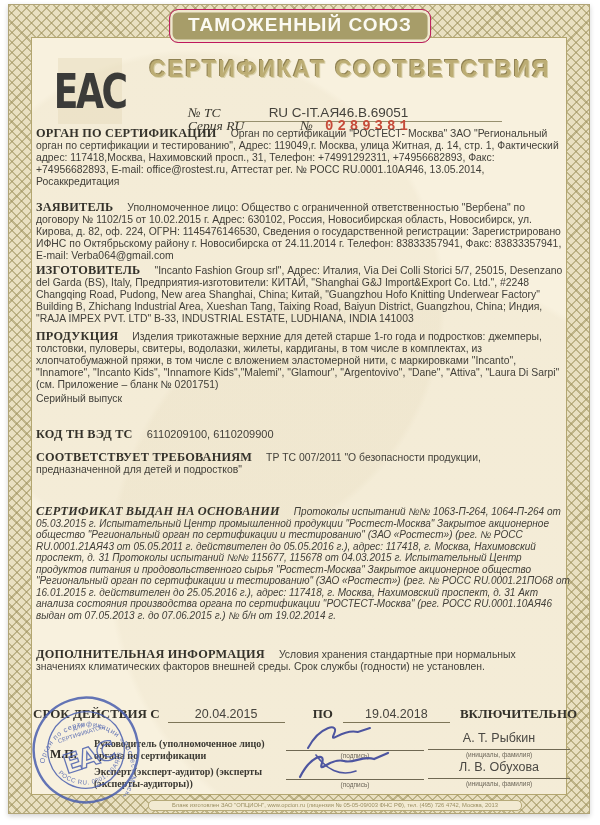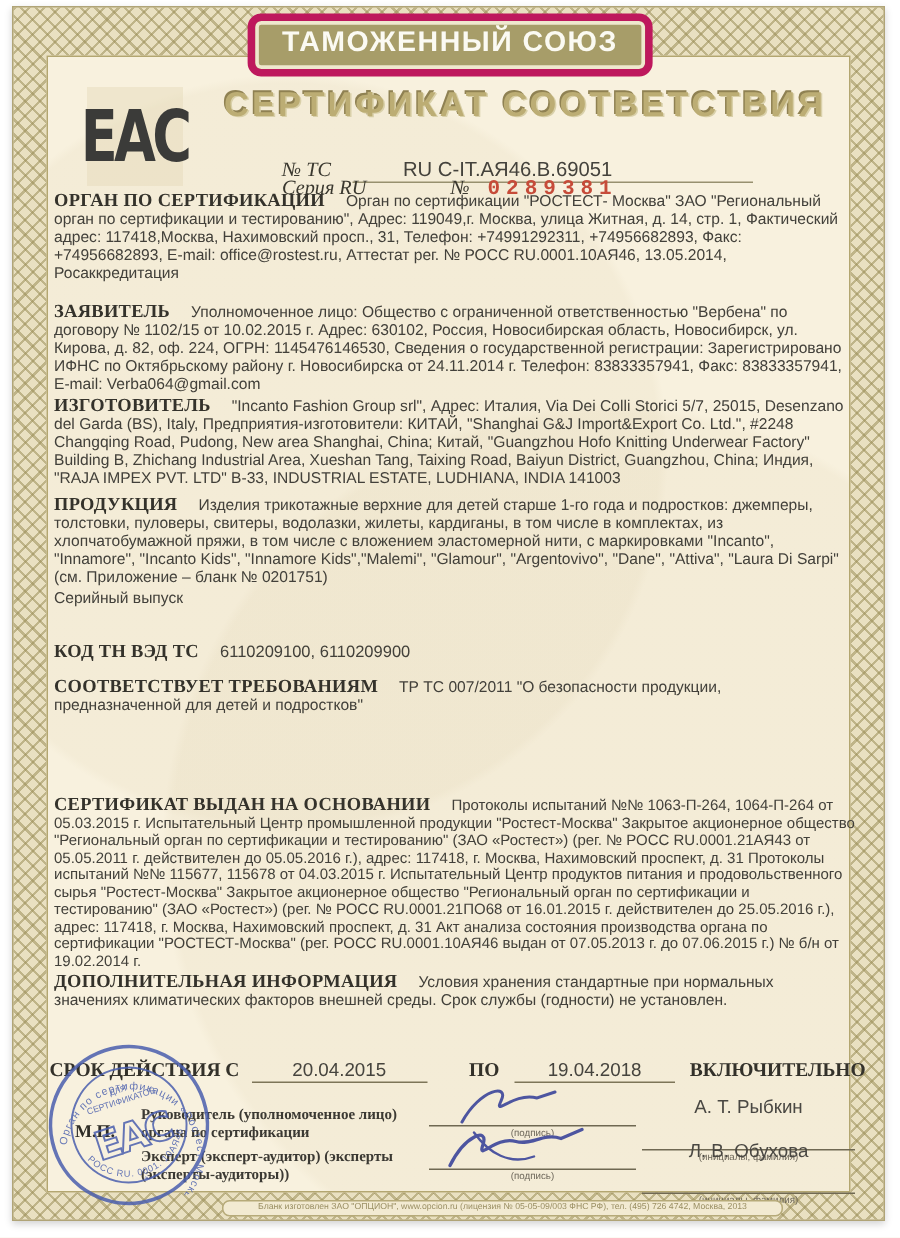--- a/index.html
+++ b/index.html
@@ -13,21 +13,21 @@
       repeating-linear-gradient(45deg, rgba(156,144,90,0.55) 0 1.5px, rgba(0,0,0,0) 1.5px 7px),
       repeating-linear-gradient(-45deg, rgba(156,144,90,0.55) 0 1.5px, rgba(0,0,0,0) 1.5px 7px);
     border:1px solid #b0a477;box-shadow:0 2px 5px rgba(0,0,0,0.18);}
   .inner{position:absolute;left:22px;top:32px;right:22px;bottom:18px;background:#f8f1de;border:1px solid #b3a670;
     background-image:
       radial-gradient(circle at 30% 35%, rgba(190,170,120,0.07) 0 40%, rgba(0,0,0,0) 41%),
       radial-gradient(circle at 70% 70%, rgba(190,170,120,0.07) 0 45%, rgba(0,0,0,0) 46%);}
 
   
   .banner{position:absolute;top:9px;left:50%;transform:translateX(-50%);z-index:4;
-    background:#a79d69;border:5px solid #be185d;border-radius:9px;box-shadow:inset 0 0 0 2.5px #efe8ce;
+    background:#a79d69;border:1px solid #be185d;border-radius:9px;box-shadow:inset 0 0 0 2.5px #efe8ce;
     color:#fbfaf2;font-weight:bold;font-size:19px;letter-spacing:1px;padding:4px 18px 6px;white-space:nowrap;}
   .title{position:absolute;top:56px;left:130px;width:440px;text-align:center;z-index:3;
     font-weight:bold;font-size:23px;letter-spacing:2px;color:#bcad74;
     text-shadow:1px 1px 0 #d9d0a9, -1px -1px 0 #8f8152;white-space:nowrap;}
   .eac{position:absolute;left:58px;top:58px;width:64px;height:66px;z-index:3;
     background:rgba(228,217,184,0.45);display:flex;align-items:center;justify-content:center;}
   .eac span{font-family:"DejaVu Sans",sans-serif;font-weight:bold;font-size:44px;color:#3b3b39;
     letter-spacing:-3px;transform:scale(0.82,1.08);}
   .numrow{position:absolute;top:92px;left:188px;z-index:3;white-space:nowrap;}
   .serif-lbl{font-family:"Liberation Serif",serif;font-size:13.5px;color:#3a382f;font-style:italic;}
@@ -43,21 +43,21 @@
   .sec .lbl{font-family:"Liberation Serif",serif;font-weight:bold;font-size:12.3px;color:#34322b;
     letter-spacing:0.2px;margin-right:14px;}
   #sec-organ{top:127px;}
   #sec-applicant{top:201px;}
   #sec-manufacturer{top:264px;}
   #sec-product{top:330px;}
   #sec-product .extra{margin-top:2px;}
   #sec-code{top:428px;}
   #sec-code .txt{font-size:11px;}
   #sec-requirements{top:451px;}
-  #sec-basis{top:531px;width:534px;font-size:10px;line-height:11.5px;}
+  #sec-basis{top:506px;width:534px;font-size:10px;line-height:11.5px;font-style:italic;}
   #sec-additional{top:648px;}
 
   
   .validity{position:absolute;top:704px;left:33px;width:570px;z-index:3;white-space:nowrap;}
   .validity .vlbl{font-family:"Liberation Serif",serif;font-weight:bold;font-size:13px;color:#33312a;}
   .dateline{display:inline-block;border-bottom:1px solid #7d7558;text-align:center;font-size:12.5px;
     color:#46443e;padding:0 6px 1px;}
   .d1{min-width:105px;margin-left:8px;}
   .d2{min-width:95px;margin:0 10px;}
   .po{margin-left:28px;}
@@ -73,21 +73,21 @@
   #role-2{top:766px;}
   .sigbox{position:absolute;width:138px;z-index:3;text-align:center;}
   #sig-1{left:286px;top:728px;}
   #sig-2{left:286px;top:757px;}
   .sigline{display:block;border-bottom:1px solid #6f6852;height:22px;position:relative;}
   .caption{font-size:6.5px;color:#6d675a;display:block;margin-top:1px;}
   .sigsvg{position:absolute;left:10px;bottom:-4px;z-index:6;}
   .namebox{position:absolute;left:428px;width:142px;z-index:3;text-align:center;}
   #name-1{top:731px;}
   #name-2{top:760px;}
-  .namebox .nm{display:block;font-size:12.5px;color:#4a4843;border-bottom:1px solid #6f6852;padding-bottom:21px;}
+  .namebox .nm{display:block;font-size:12.5px;color:#4a4843;border-bottom:1px solid #6f6852;padding-bottom:4px;}
 
   .fineprint{position:absolute;left:148px;top:800px;width:374px;height:11px;z-index:4;box-sizing:border-box;
     border:1px solid #b6aa79;border-radius:5px;background:#f2ead2;font-size:5.8px;line-height:9px;
     text-align:center;color:#9a8f63;overflow:hidden;white-space:nowrap;}
 </style>
 </head>
 <body>
 
 <div class="page">
   <div class="cert">

